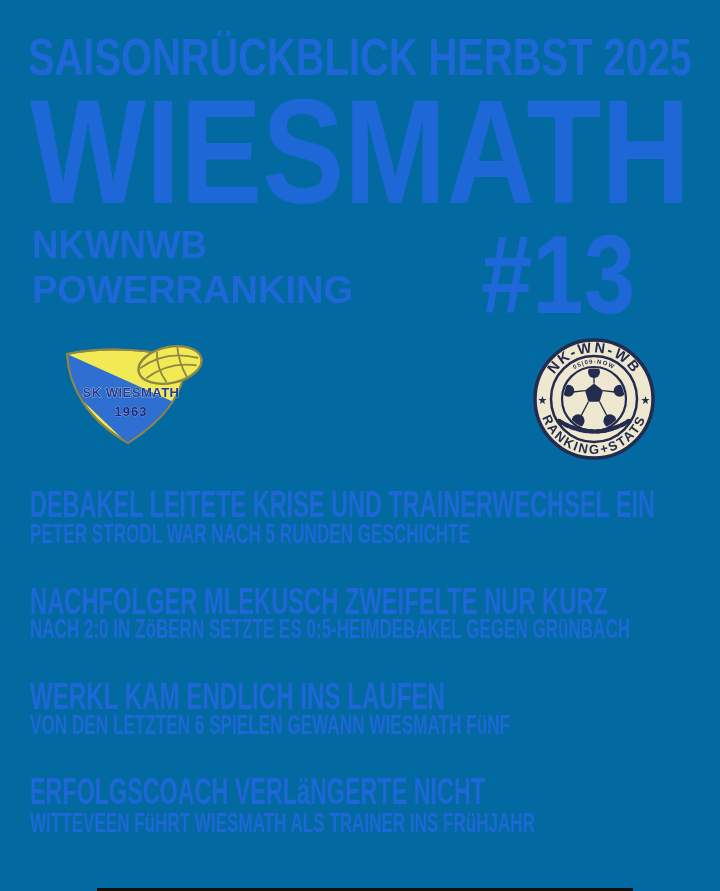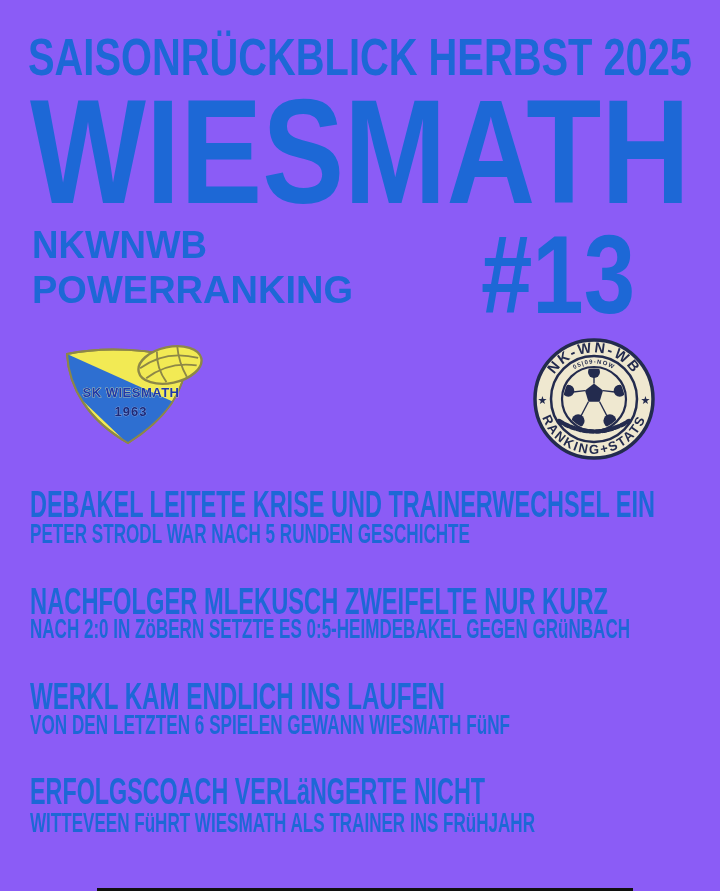--- a/index.html
+++ b/index.html
@@ -4,21 +4,21 @@
 <style>
   html, body { margin: 0; padding: 0; }
   body {
     width: 720px; height: 891px;
     font-family: "Liberation Sans", sans-serif;
     overflow: hidden;
   }
   .canvas {
     position: relative;
     width: 720px; height: 891px;
-    background: #8b5cf6;
+    background: #0369a1;
   }
   .abs { position: absolute; display: block; }
   svg text {
     font-family: "Liberation Sans", sans-serif;
     font-weight: 700;
     fill: #1D68D6;
   }
   .crest-text { fill: #2038A8; paint-order: stroke; stroke: #EFEFA0; stroke-width: 0.6px; }
   .crest-year { fill: #1E2A78; paint-order: stroke; stroke: #9FB9E8; stroke-width: 0.6px; }
   .badge-navy { fill: #232B4E; }

